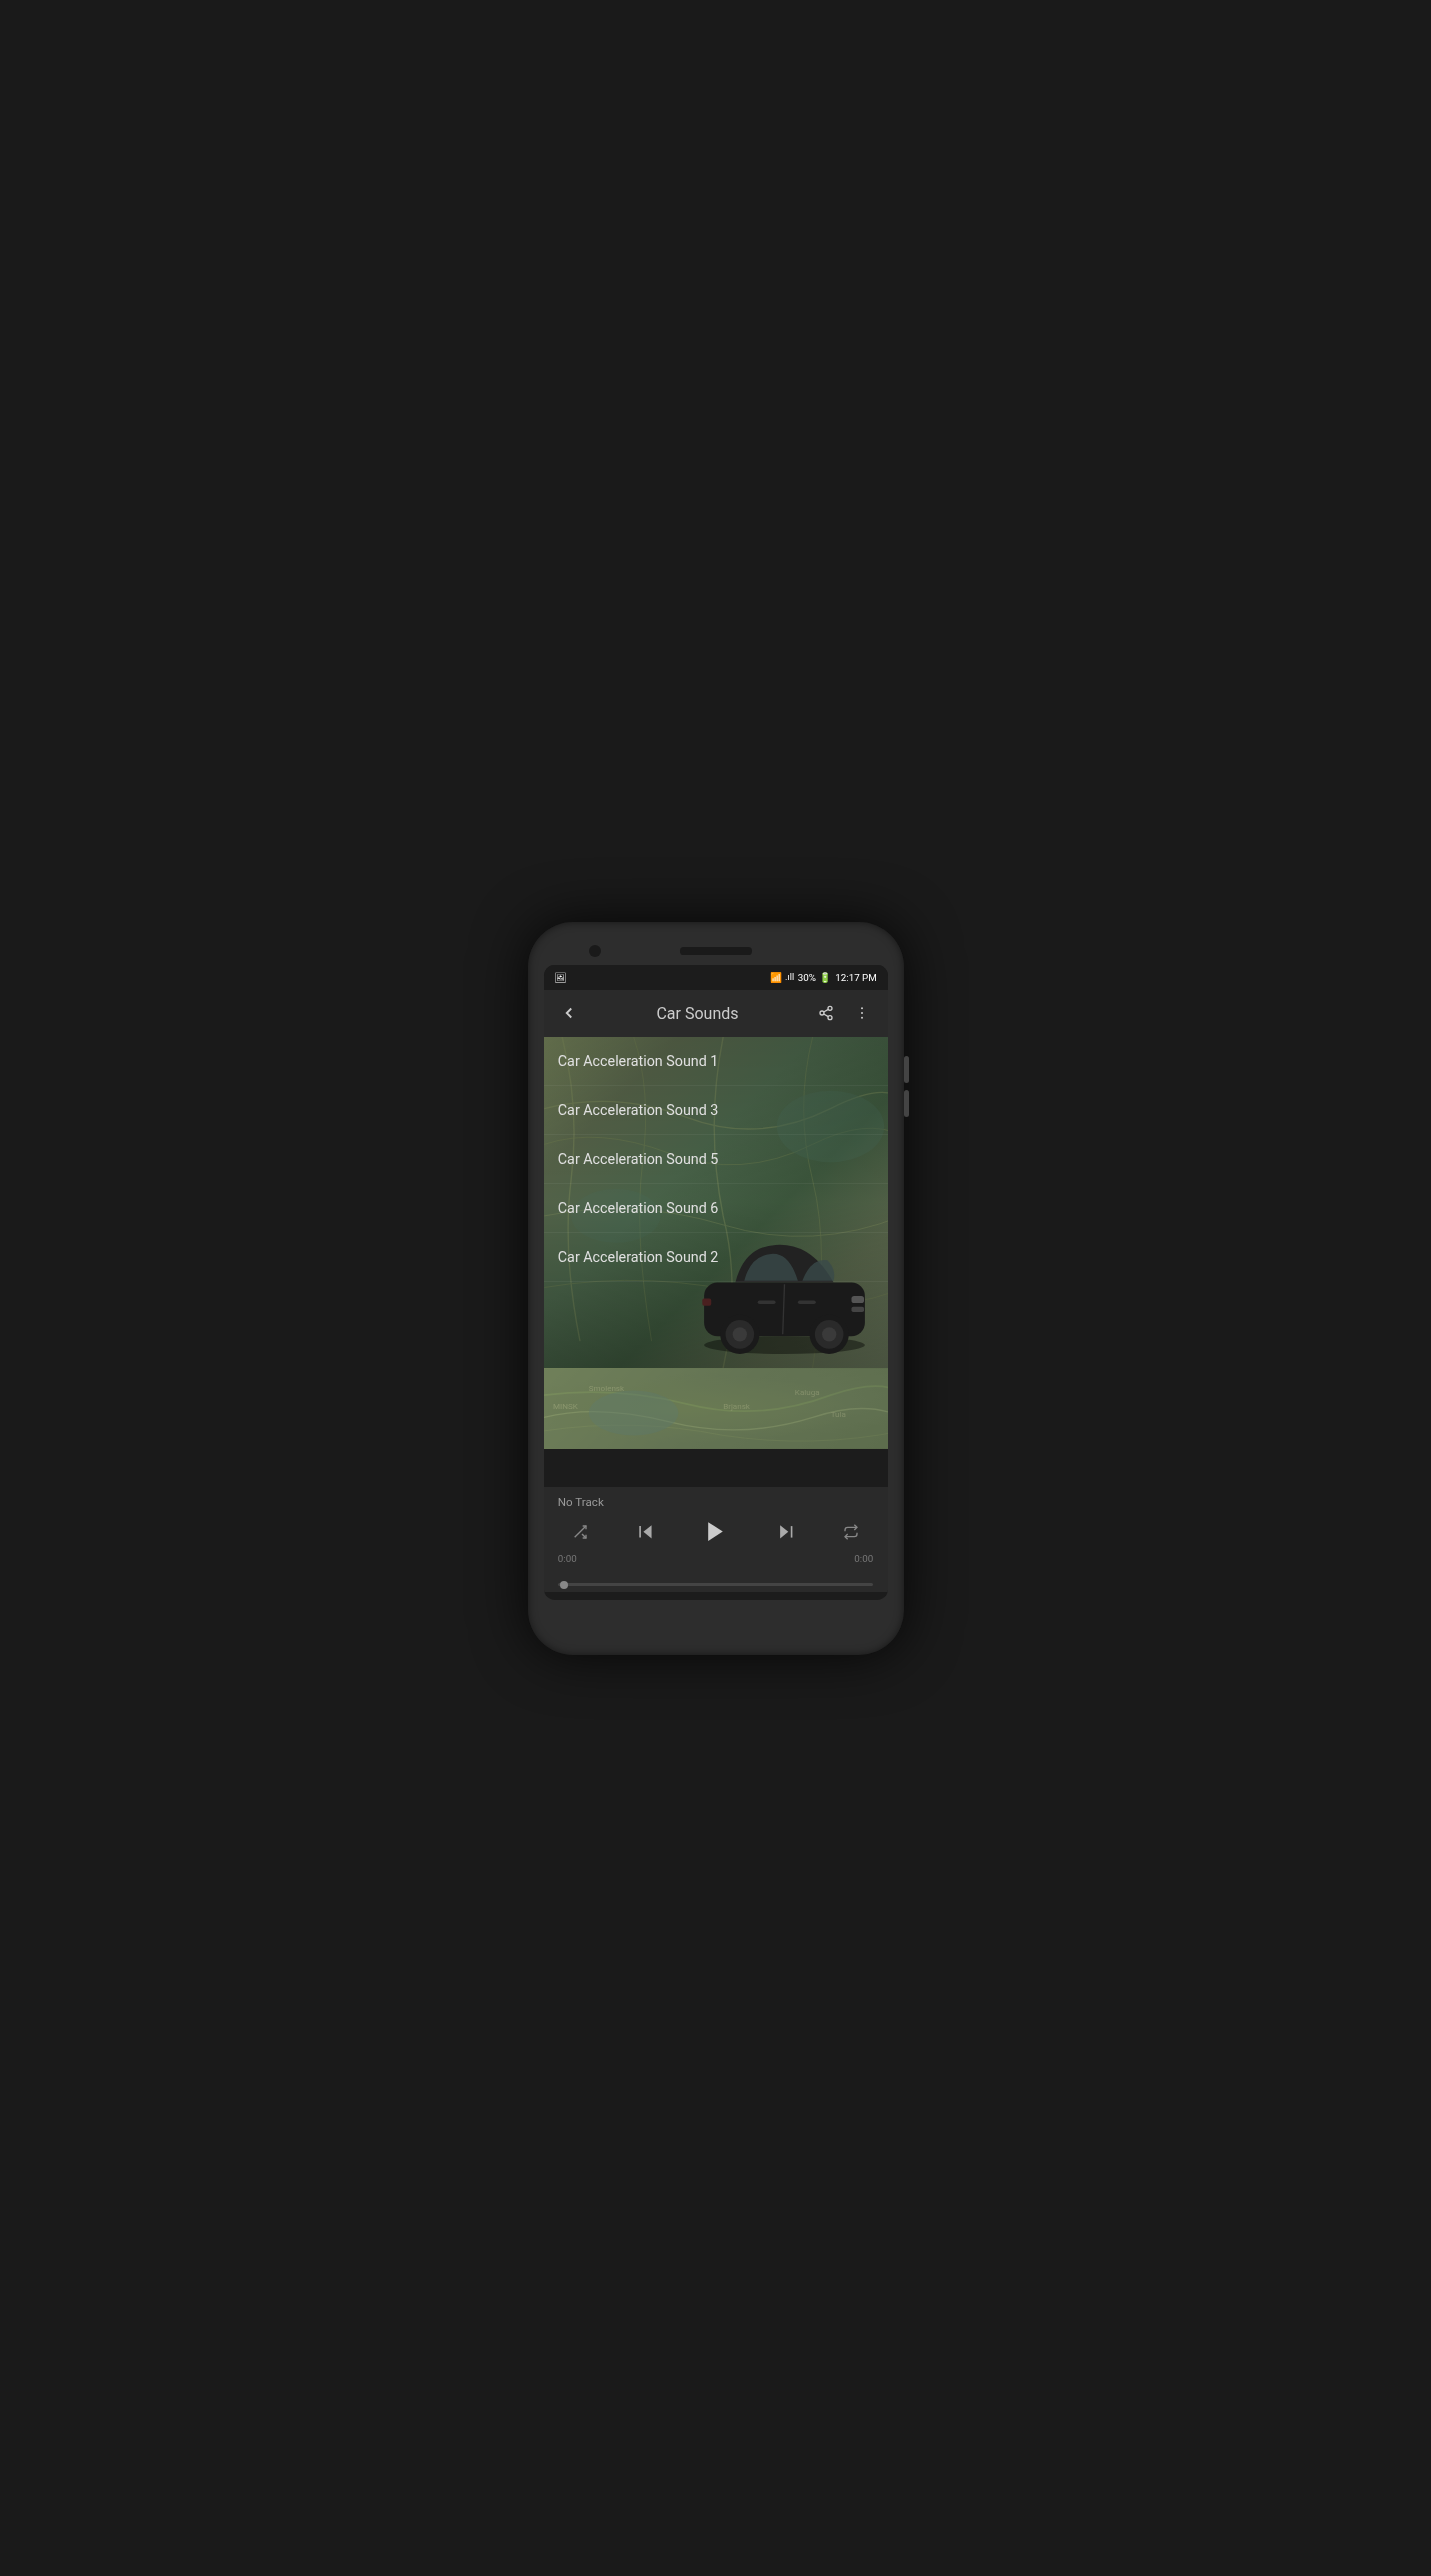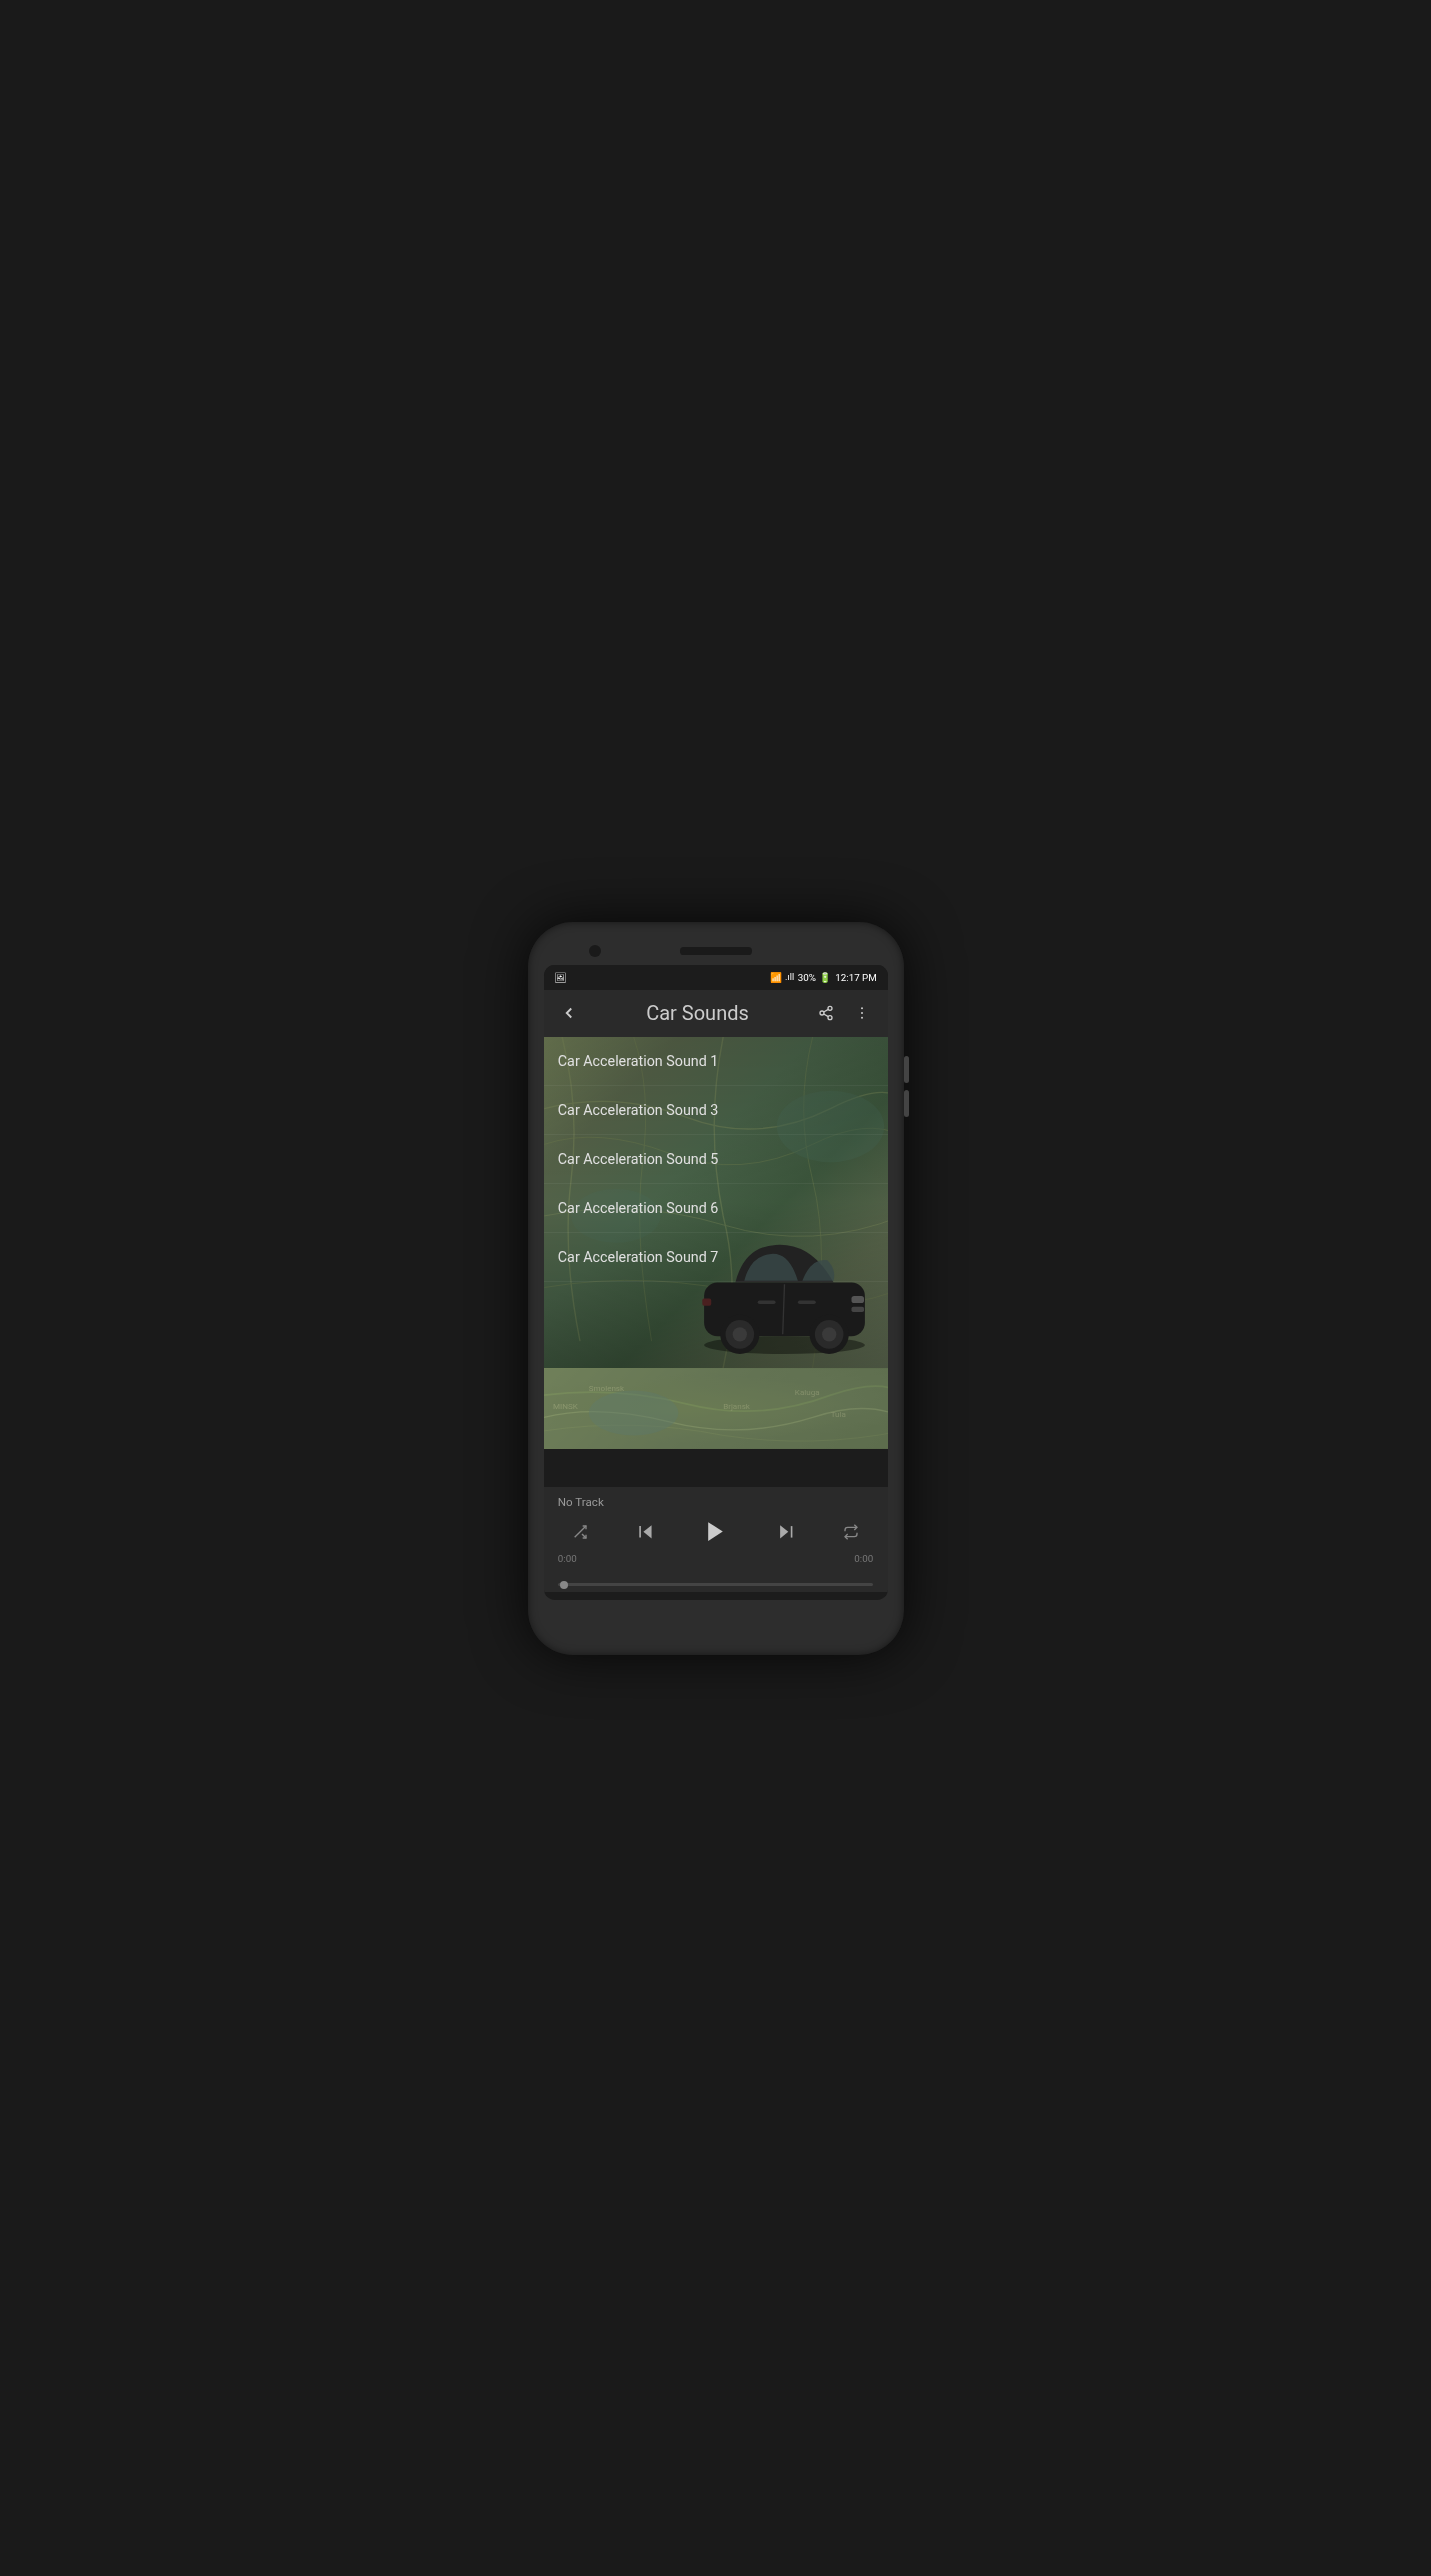--- a/index.html
+++ b/index.html
@@ -86,21 +86,21 @@
       align-items: center;
       padding: 0 7.2px;
       position: relative;
       z-index: 10;
     }
 
     .app-bar-title {
       flex: 1;
       text-align: center;
       color: #cccccc;
-      font-size: 20px;
+      font-size: 16px;
       font-weight: 400;
     }
 
     .app-bar-btn {
       background: none;
       border: none;
       color: #cccccc;
       font-size: 18px;
       padding: 7.2px;
       cursor: pointer;
@@ -338,21 +338,21 @@
           <div class="track-item">
             <span>Car Acceleration Sound 3</span>
           </div>
           <div class="track-item">
             <span>Car Acceleration Sound 5</span>
           </div>
           <div class="track-item">
             <span>Car Acceleration Sound 6</span>
           </div>
           <div class="track-item">
-            <span>Car Acceleration Sound 7</span>
+            <span>Car Acceleration Sound 2</span>
           </div>
         </div>
       </div>
 
       <div class="player-bar">
         <div class="player-track-name">No Track</div>
         <div class="player-controls">
           <button class="player-btn">
             <svg width="16" height="16" viewBox="0 0 24 24" fill="none" stroke="#888" stroke-width="2">
               <polyline points="16 3 21 3 21 8"></polyline>

